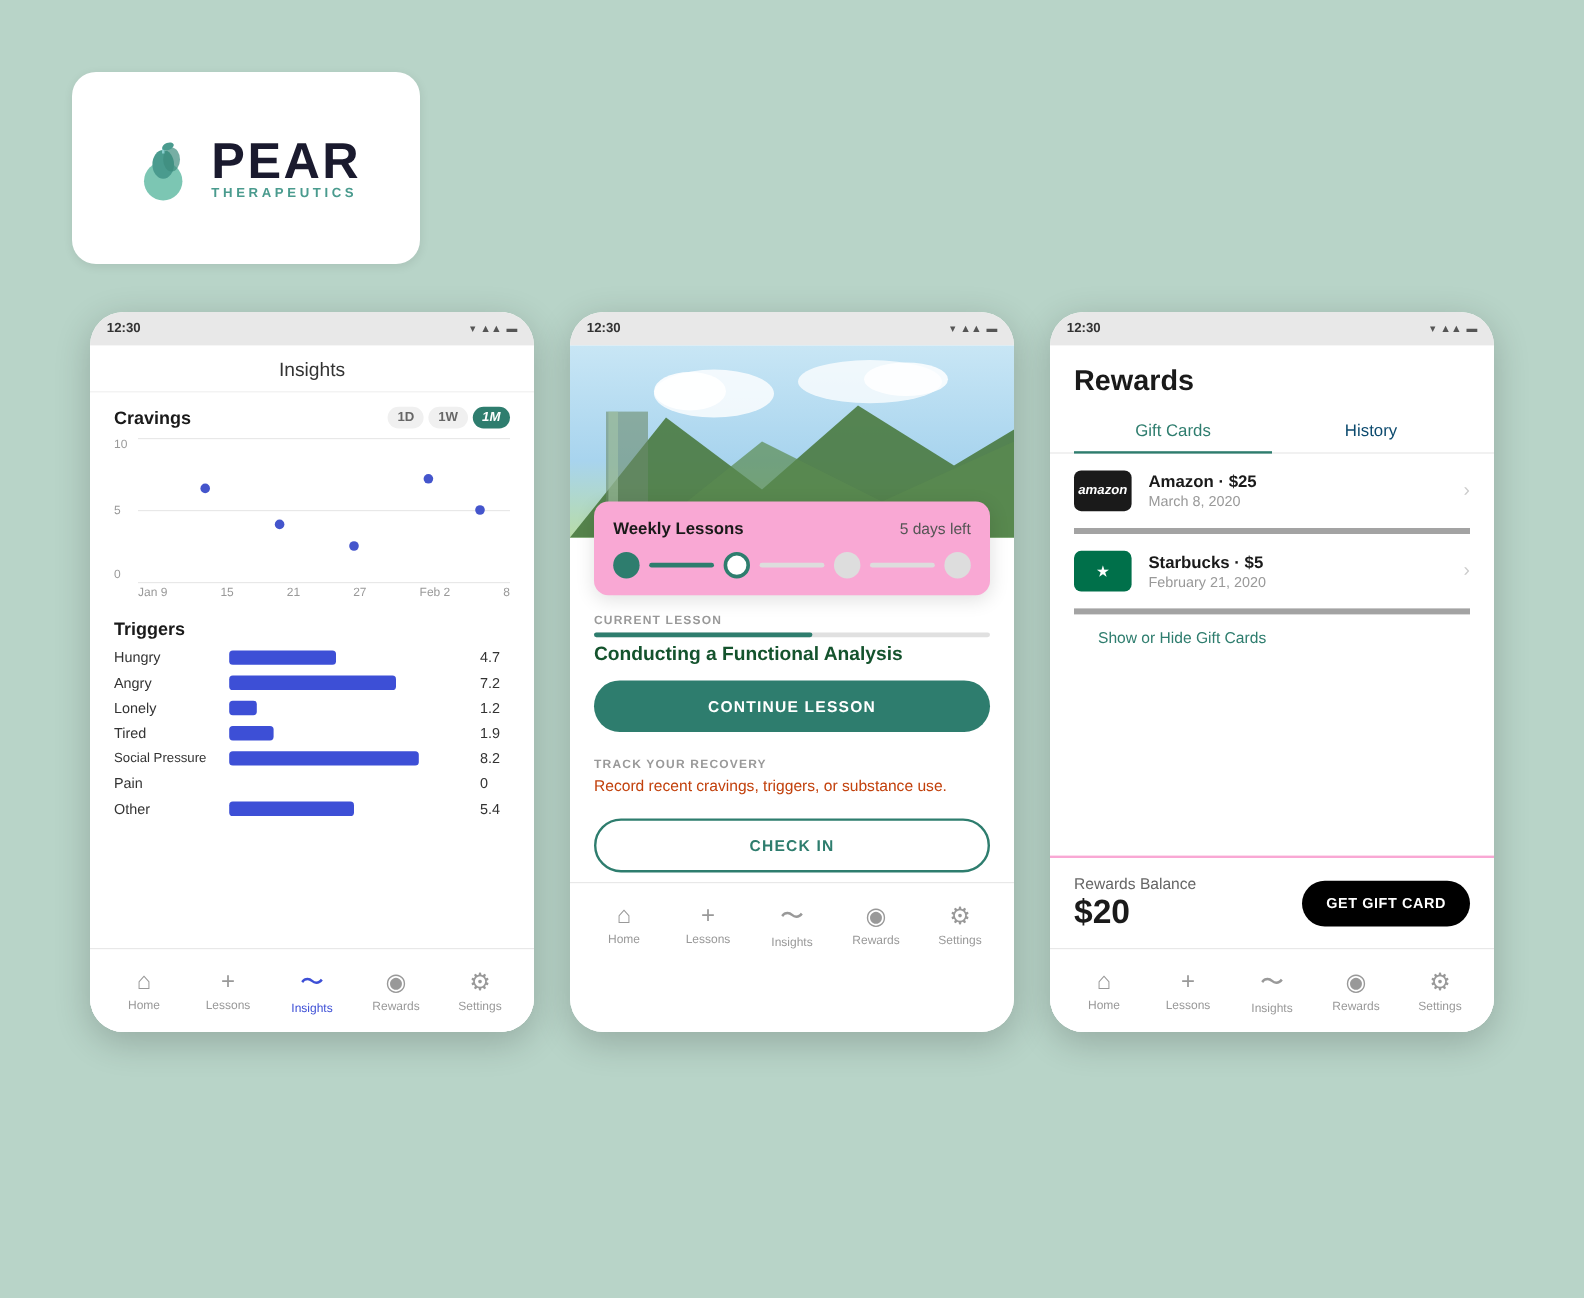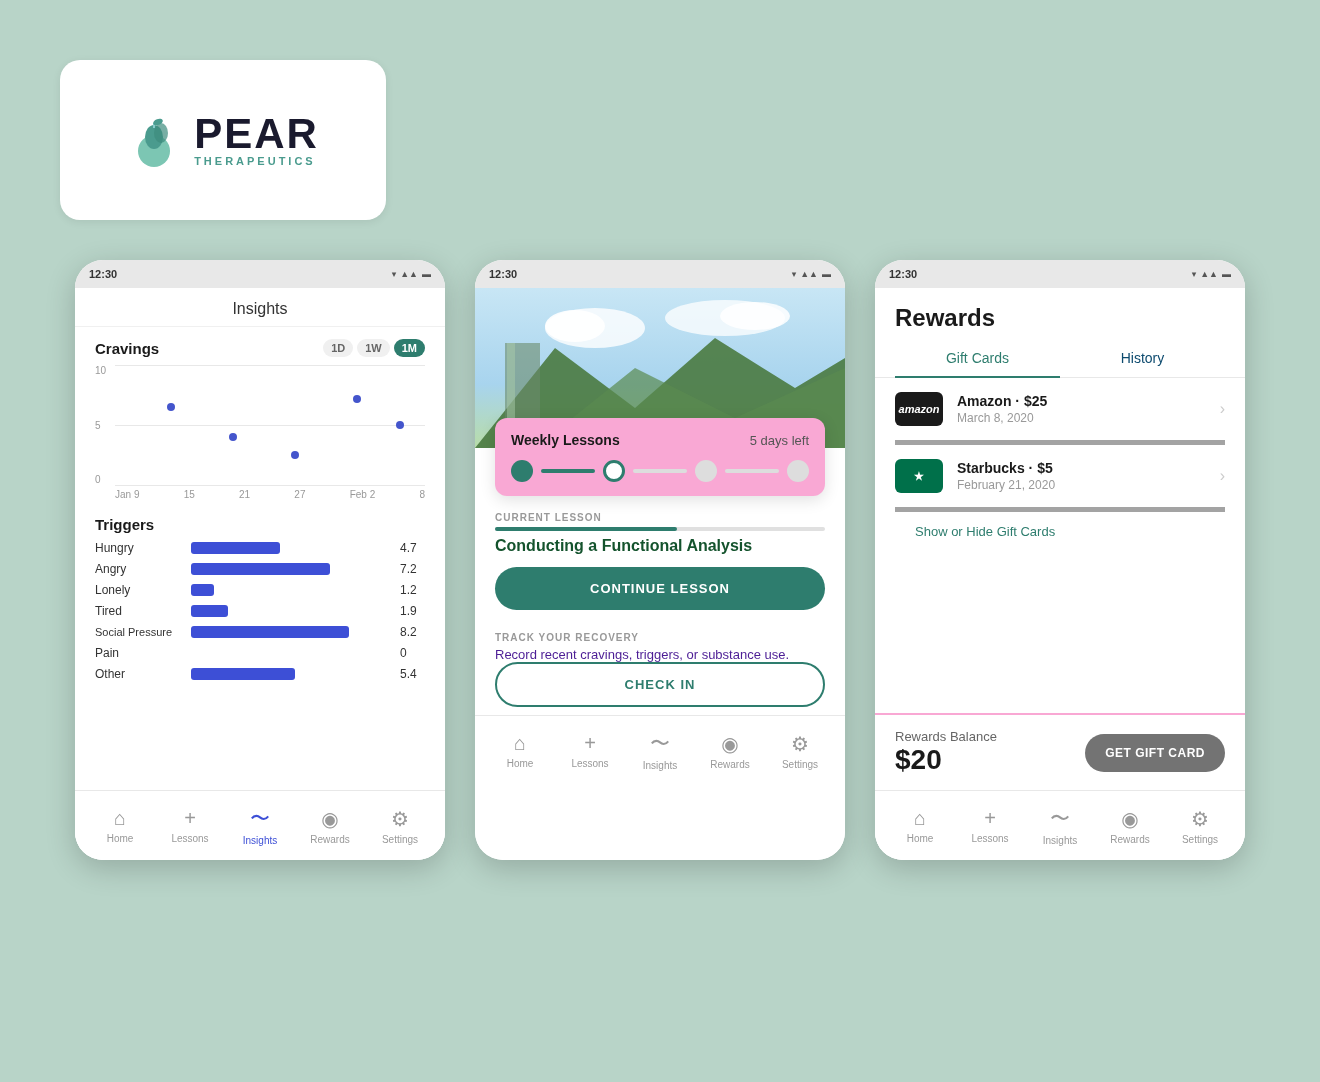--- a/index.html
+++ b/index.html
@@ -16,21 +16,21 @@
     .header-section {
       display: flex;
       align-items: flex-start;
       padding: 60px 80px 40px 60px;
       gap: 60px;
     }
 
     .logo-card {
       background: white;
       border-radius: 20px;
-      width: 326px;
+      width: 290px;
       height: 160px;
       display: flex;
       align-items: center;
       justify-content: center;
       flex-shrink: 0;
       box-shadow: 0 2px 8px rgba(0,0,0,0.08);
     }
 
     .logo-content {
       display: flex;
@@ -166,20 +166,21 @@
       border-radius: 12px;
       font-size: 11px;
       font-weight: 600;
       background: #f0f0f0;
       color: #666;
     }
 
     .time-btn.active {
       background: #2e7d6e;
       color: white;
+      font-style: italic;
     }
 
     .chart-area {
       position: relative;
       height: 120px;
       margin-bottom: 4px;
     }
 
     .chart-y-labels {
       position: absolute;
@@ -454,22 +455,22 @@
       text-transform: uppercase;
       cursor: pointer;
     }
 
     .track-recovery-section {
       padding: 14px 20px 8px;
     }
 
     .track-recovery-text {
       font-size: 13px;
-      color: #4c1d95;
-      margin-bottom: 0;
+      color: #c2410c;
+      margin-bottom: 20px;
     }
 
     .checkin-btn {
       background: white;
       color: #2e7d6e;
       border: 2px solid #2e7d6e;
       border-radius: 28px;
       padding: 13px;
       width: 100%;
       font-size: 13px;
@@ -589,21 +590,21 @@
       color: #666;
     }
 
     .balance-amount {
       font-size: 28px;
       font-weight: 800;
       color: #1a1a1a;
     }
 
     .get-gift-btn {
-      background: #737373;
+      background: #000000;
       color: white;
       border: none;
       border-radius: 24px;
       padding: 12px 20px;
       font-size: 12px;
       font-weight: 700;
       letter-spacing: 0.5px;
       text-transform: uppercase;
       cursor: pointer;
     }

